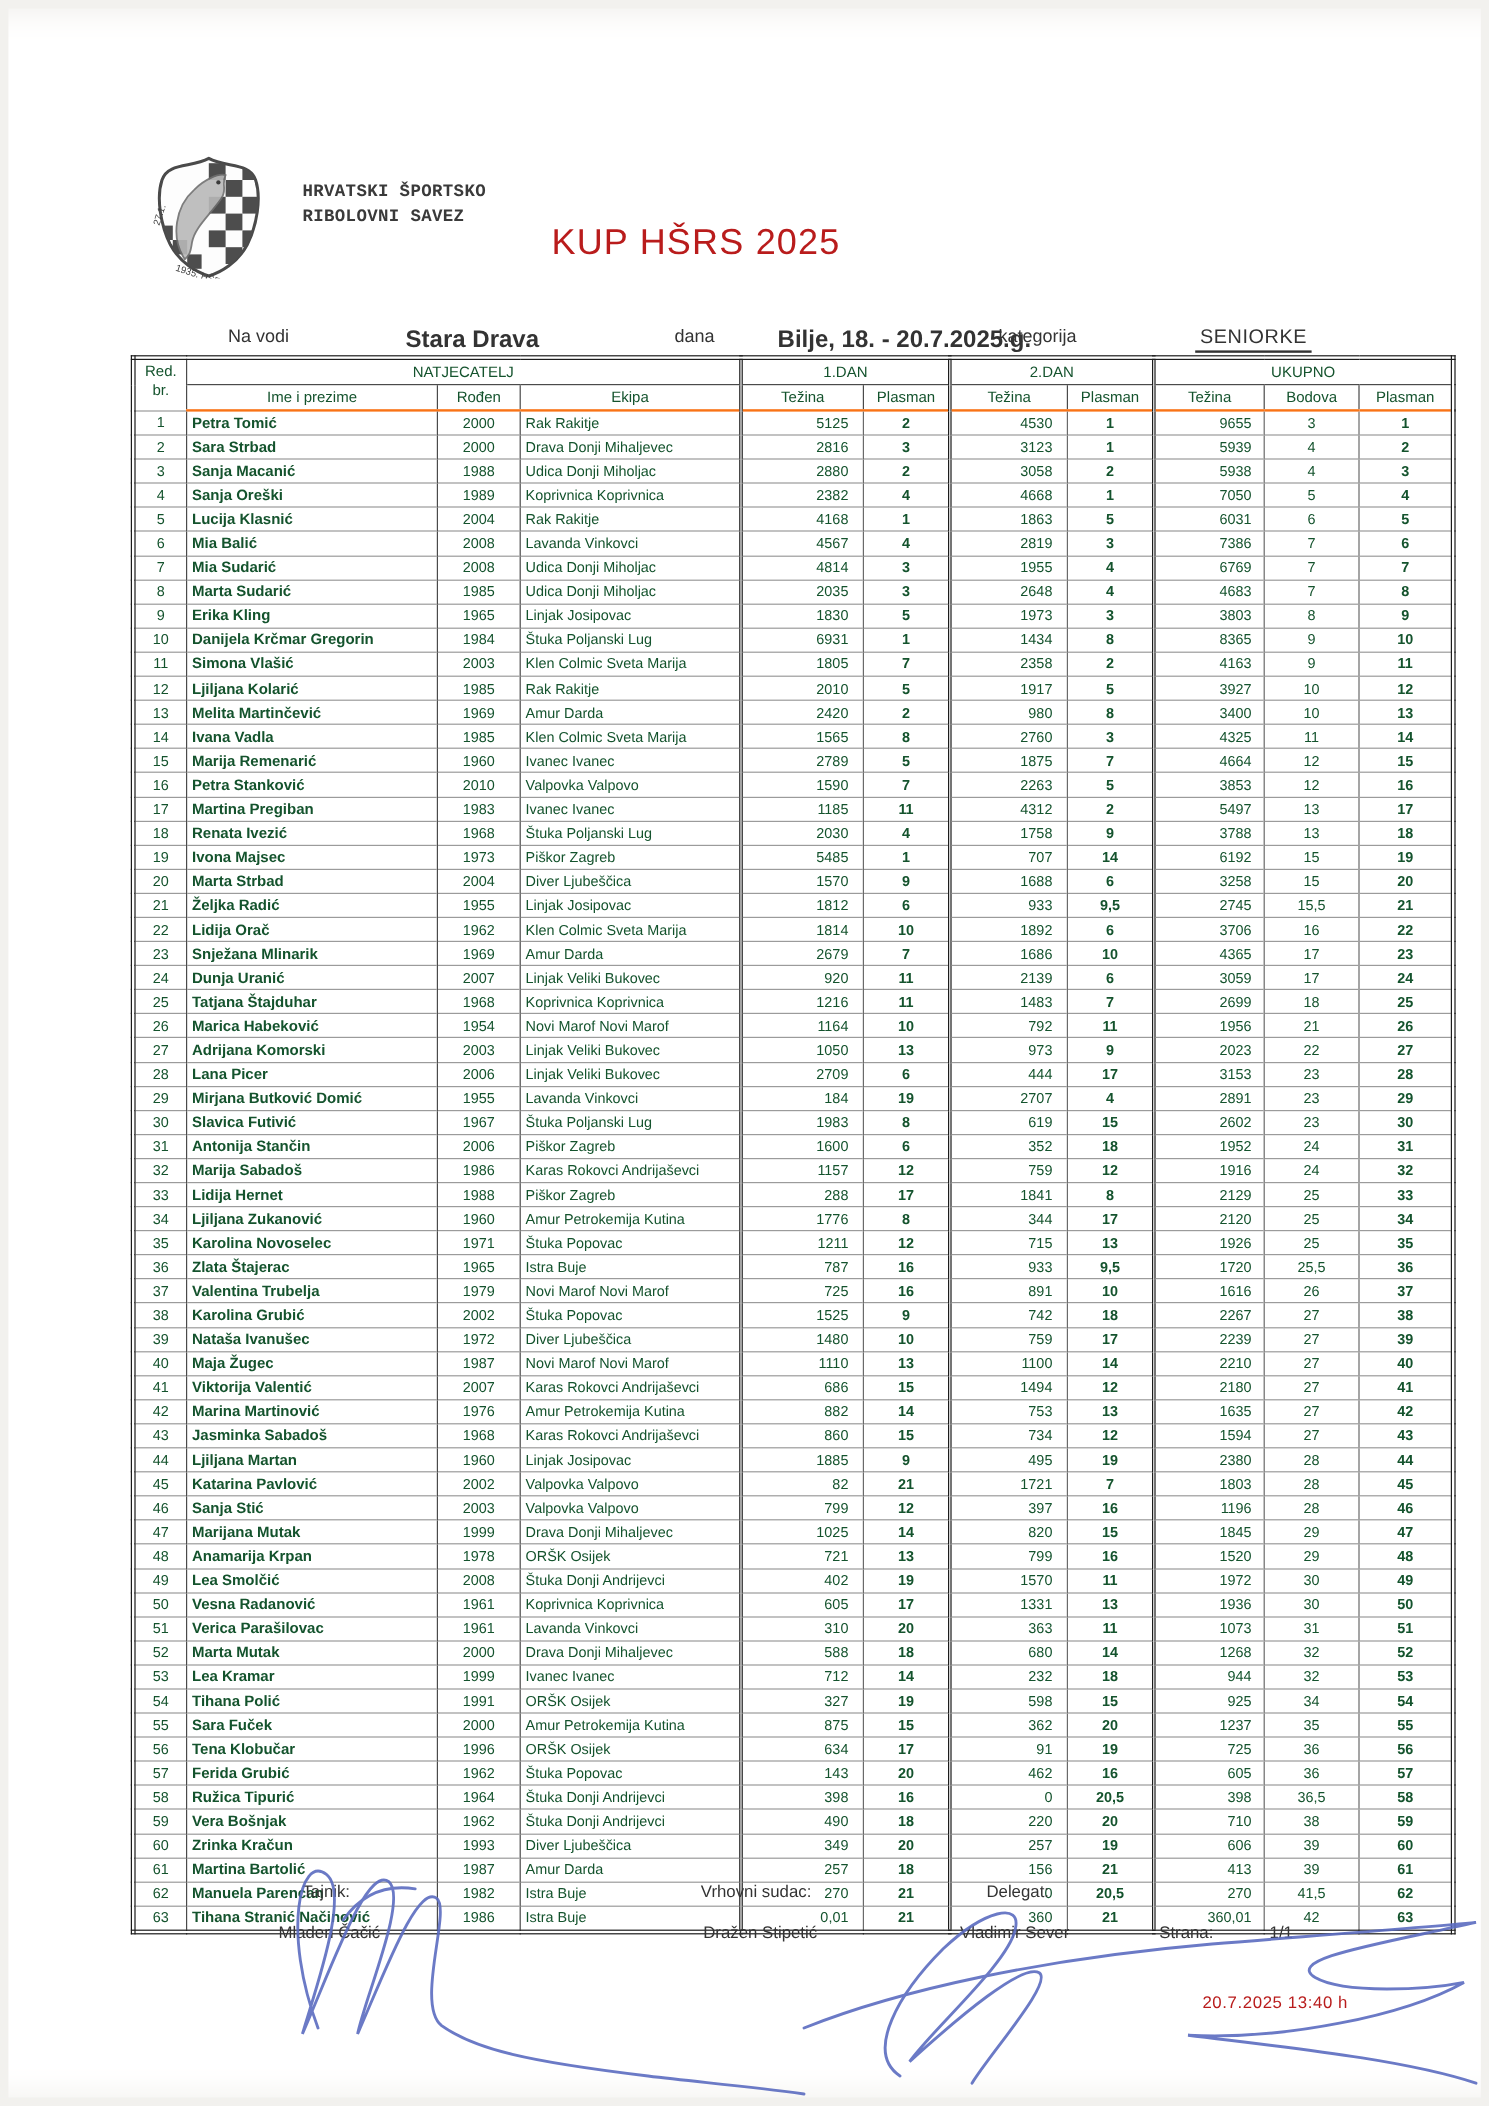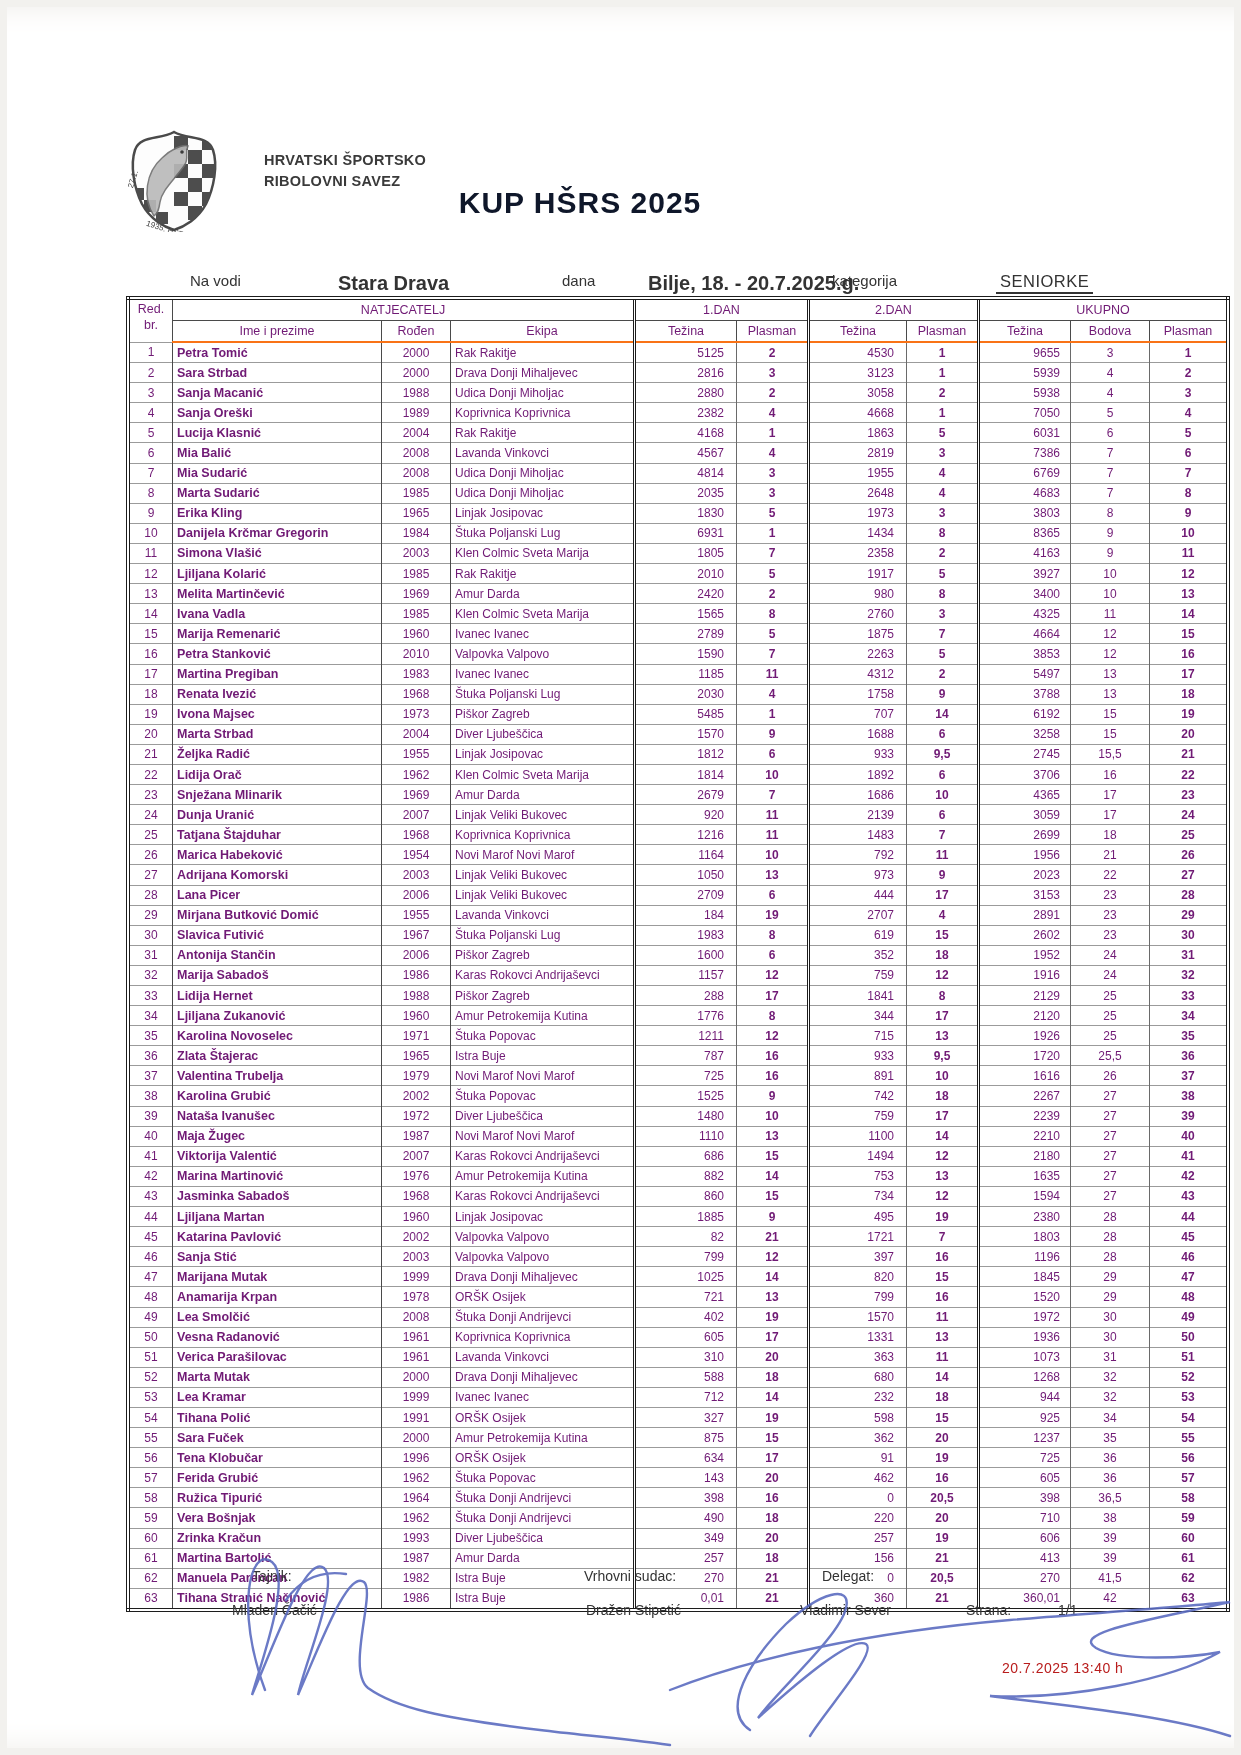--- a/index.html
+++ b/index.html
@@ -2,36 +2,36 @@
 <html><head>
 <meta charset="utf-8">
 <style>
   html,body{margin:0;padding:0;background:#ffffff;}
   .page{position:relative;width:1241px;height:1755px;background:#fff;overflow:hidden;
         font-family:"Liberation Sans", sans-serif;color:#2e2e2e;}
   .edge-frame{position:absolute;inset:0;box-shadow:inset 0 0 0 7px #f2f1ee, inset 0 44px 30px -38px #eceae6, inset 0 -46px 30px -40px #efede9;pointer-events:none;}
 
   
   .logo{position:absolute;left:124px;top:128px;width:100px;height:104px;}
-  .org{position:absolute;left:264px;top:150px;font-weight:bold;font-size:14.5px;line-height:1.45;color:#3a3a3a;letter-spacing:.3px;}
+  .org{position:absolute;left:252px;top:150px;font-weight:bold;font-size:14.5px;line-height:1.45;color:#3a3a3a;letter-spacing:.3px;font-family:Liberation Mono, monospace;}
   .title{position:absolute;left:340px;top:186px;width:480px;text-align:center;
-         font-size:30px;font-weight:bold;color:#0f172a;letter-spacing:1px;}
+         font-size:30px;font-weight:normal;color:#b91c1c;letter-spacing:1px;}
   .info{position:absolute;top:272px;left:0;width:1241px;font-size:15px;color:#333;}
   .info span{position:absolute;white-space:nowrap;}
   .i-navodi{left:158px;margin-left:32px;}
   .i-venue{left:338px;font-weight:bold;font-size:20px;}
   .i-dana{left:562px;}
   .i-date{left:628px;font-weight:bold;font-size:20px;margin-left:20px;}
   .i-kat{left:832px;}
   .i-cat{left:996px;font-weight:normal;font-size:16.5px;letter-spacing:.5px;
          border-bottom:2px solid #333;padding:0 4px 1px 4px;}
 
   
-  table.results{position:absolute;left:126px;top:296px;border-collapse:collapse;
-     border:4px double #1c1c1c;font-size:12px;color:#701a75;table-layout:fixed;padding-left:32px;}
+  table.results{position:absolute;left:109px;top:296px;border-collapse:collapse;
+     border:4px double #1c1c1c;font-size:12px;color:#14532d;table-layout:fixed;padding-left:32px;}
   table.results th{font-weight:normal;font-size:12.5px;padding:1px 4px;height:18px;
      border-left:1px solid #4a4a4a;border-top:1px solid #4a4a4a;background:#fff;}
   table.results td{height:19.1px;padding:0 4px;border-top:1px solid #9b9b9b;white-space:nowrap;overflow:hidden;}
   .redbr{font-size:11px;text-align:left;line-height:1.3;vertical-align:top;border-left:none !important;}
   th.gsep, td.gsep{border-left:3px double #1c1c1c !important;}
   thead tr.sub th{border-bottom:2px solid #f97316;}
   th.colname{border-left:1px solid #4a4a4a;}
   
   .c0{width:34px;text-align:center;border-left:none;}
   .c1{width:200px;text-align:left;font-weight:bold;font-size:12.5px;border-left:1px solid #4a4a4a;}

